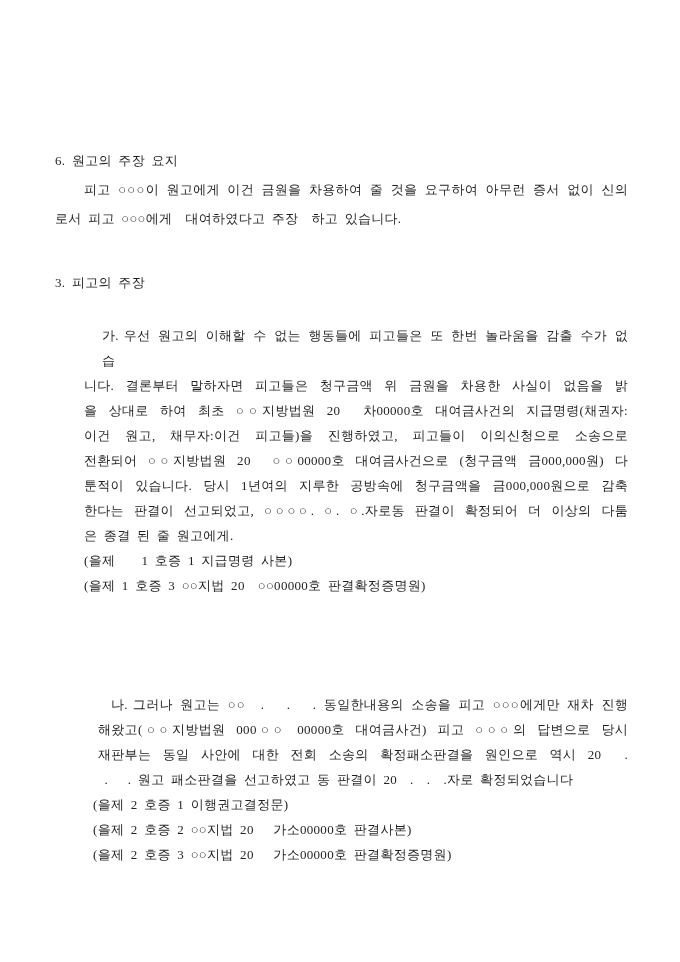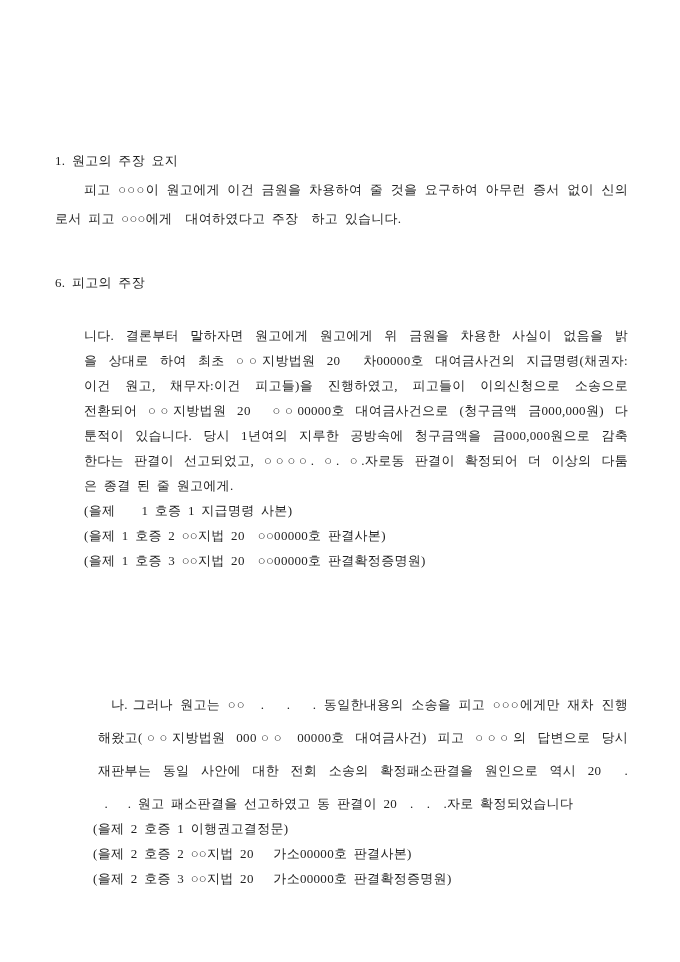--- a/index.html
+++ b/index.html
@@ -59,50 +59,50 @@
   }
   .ln {
     white-space: pre-wrap;
   }
   .j {
     text-align: justify;
     text-align-last: justify;
     margin-left: 29px;
   }
   .item-ga .ind { margin-left: 11px; }
-  .item-na .ind { margin-left: 16px; margin-top: 8px; }
+  .item-na .ind { margin-left: 16px; }
   .item-ga .ex  { margin-left: 11px; text-align: right; text-align-last: left; }
   .item-na .ex  { margin-left: 11px; text-align: right; text-align-last: left; }
   .lbl { margin-right: 5px; }
 </style>
 </head>
 <body>
 
 <div class="page">
 
   <div class="sec2">
-    <div class="ln">1. 원고의 주장 요지</div>
+    <div class="ln">6. 원고의 주장 요지</div>
     <div class="ln j">피고 ○○○이 원고에게 이건 금원을 차용하여 줄 것을 요구하여 아무런 증서 없이 신의</div>
     <div class="ln">로서 피고 ○○○에게&nbsp; 대여하였다고 주장&nbsp; 하고 있습니다.</div>
   </div>
 
   <div class="sec3h">
-    <div class="ln">6. 피고의 주장</div>
+    <div class="ln">3. 피고의 주장</div>
   </div>
 
   <div class="item item-ga">
-    <div class="ln ind j">니다. 결론부터 말하자면 원고에게 원고에게 위 금원을 차용한 사실이 없음을 밝</div>
+    <div class="ln j"><span class="lbl">가.</span><span>우선 원고의 이해할 수 없는 행동들에 피고들은 또 한번 놀라움을 감출 수가 없습</span></div>
+    <div class="ln ind j">니다. 결론부터 말하자면 피고들은 청구금액 위 금원을 차용한 사실이 없음을 밝</div>
     <div class="ln ind j">을 상대로 하여 최초 ○○지방법원 20&nbsp; 차00000호 대여금사건의 지급명령(채권자:</div>
     <div class="ln ind j">이건 원고, 채무자:이건 피고들)을 진행하였고, 피고들이 이의신청으로 소송으로</div>
     <div class="ln ind j">전환되어 ○○지방법원 20&nbsp; ○○00000호 대여금사건으로 (청구금액 금000,000원) 다</div>
     <div class="ln ind j">툰적이 있습니다. 당시 1년여의 지루한 공방속에 청구금액을 금000,000원으로 감축</div>
     <div class="ln ind j">한다는 판결이 선고되었고, ○○○○. ○. ○.자로동 판결이 확정되어 더 이상의 다툼</div>
     <div class="ln ind">은 종결 된 줄 원고에게.</div>
     <div class="ln ex">(을제&nbsp;&nbsp;&nbsp; 1 호증 1 지급명령 사본)</div>
-    <div class="ln ex">(을제 1 호증 2 ○○지법 20&nbsp; ○○00000호 판결사본)</div>
     <div class="ln ex">(을제 1 호증 3 ○○지법 20&nbsp; ○○00000호 판결확정증명원)</div>
   </div>
 
   <div class="item item-na">
     <div class="ln j"><span class="lbl">나.</span><span>그러나 원고는 ○○&nbsp; .&nbsp;&nbsp; .&nbsp;&nbsp; . 동일한내용의 소송을 피고 ○○○에게만 재차 진행</span></div>
     <div class="ln ind j">해왔고(○○지방법원 000○○ 00000호 대여금사건) 피고 ○○○의 답변으로 당시</div>
     <div class="ln ind j">재판부는 동일 사안에 대한 전회 소송의 확정패소판결을 원인으로 역시 20&nbsp; .</div>
     <div class="ln ind">&nbsp;.&nbsp;&nbsp;&nbsp;. 원고 패소판결을 선고하였고 동 판결이 20&nbsp; .&nbsp; .&nbsp; .자로 확정되었습니다</div>
     <div class="ln ex">(을제 2 호증 1 이행권고결정문)</div>
     <div class="ln ex">(을제 2 호증 2 ○○지법 20&nbsp;&nbsp; 가소00000호 판결사본)</div>

